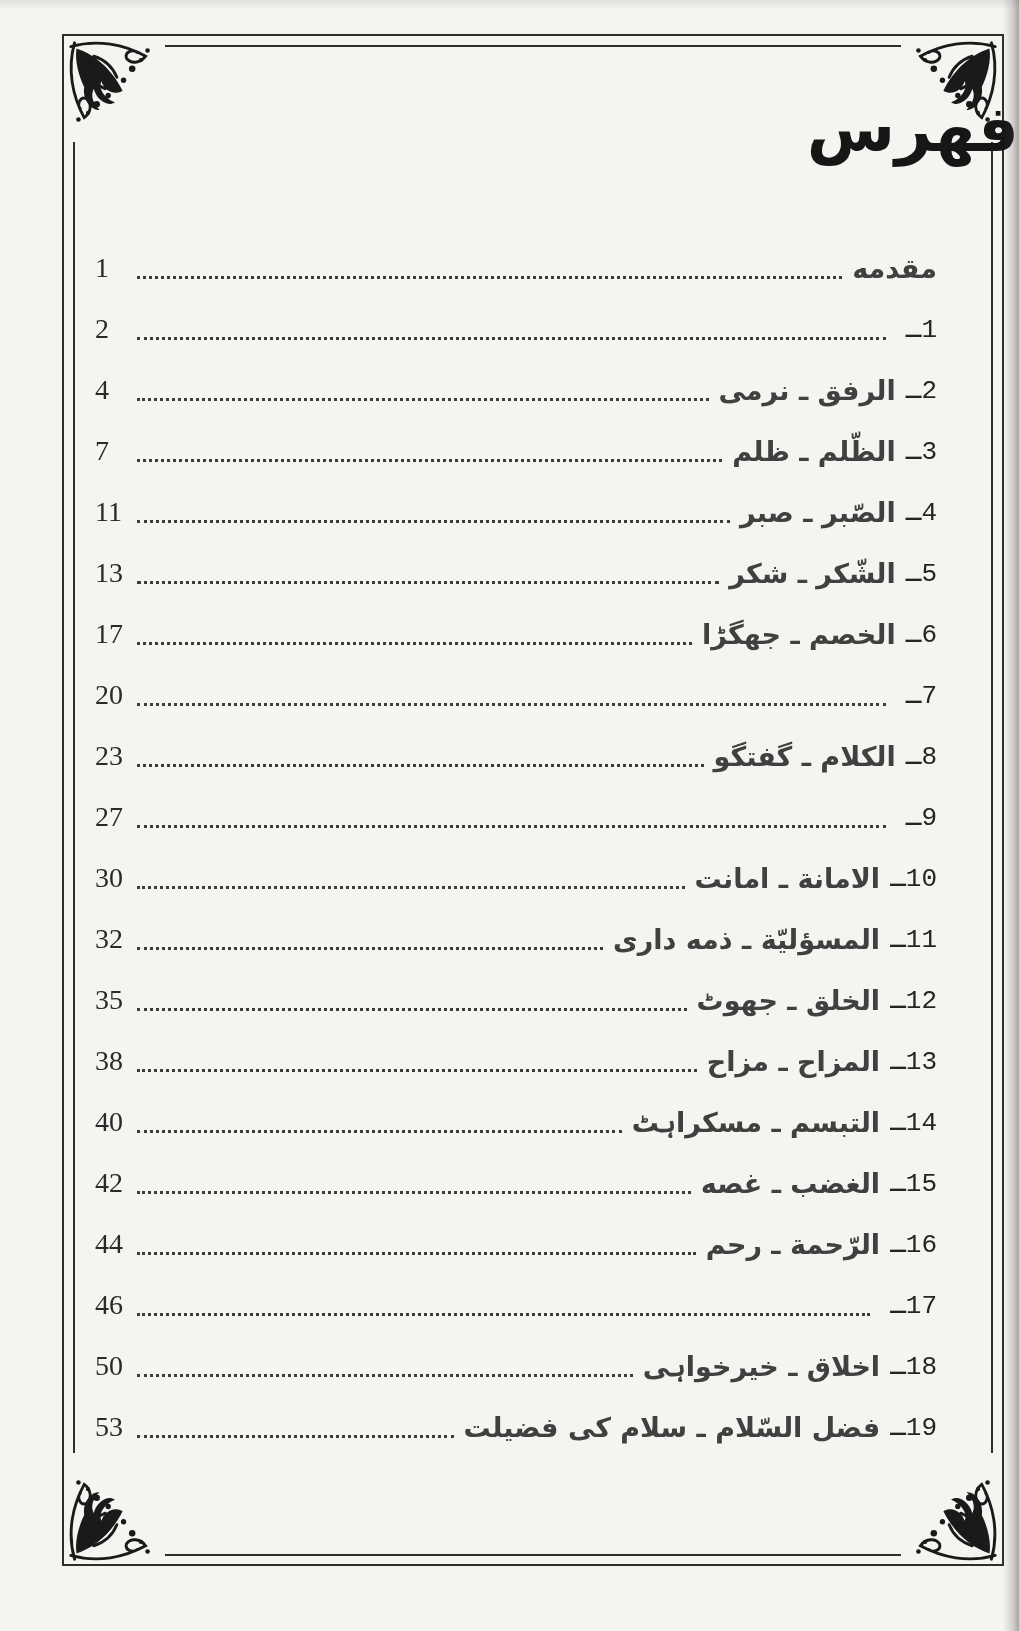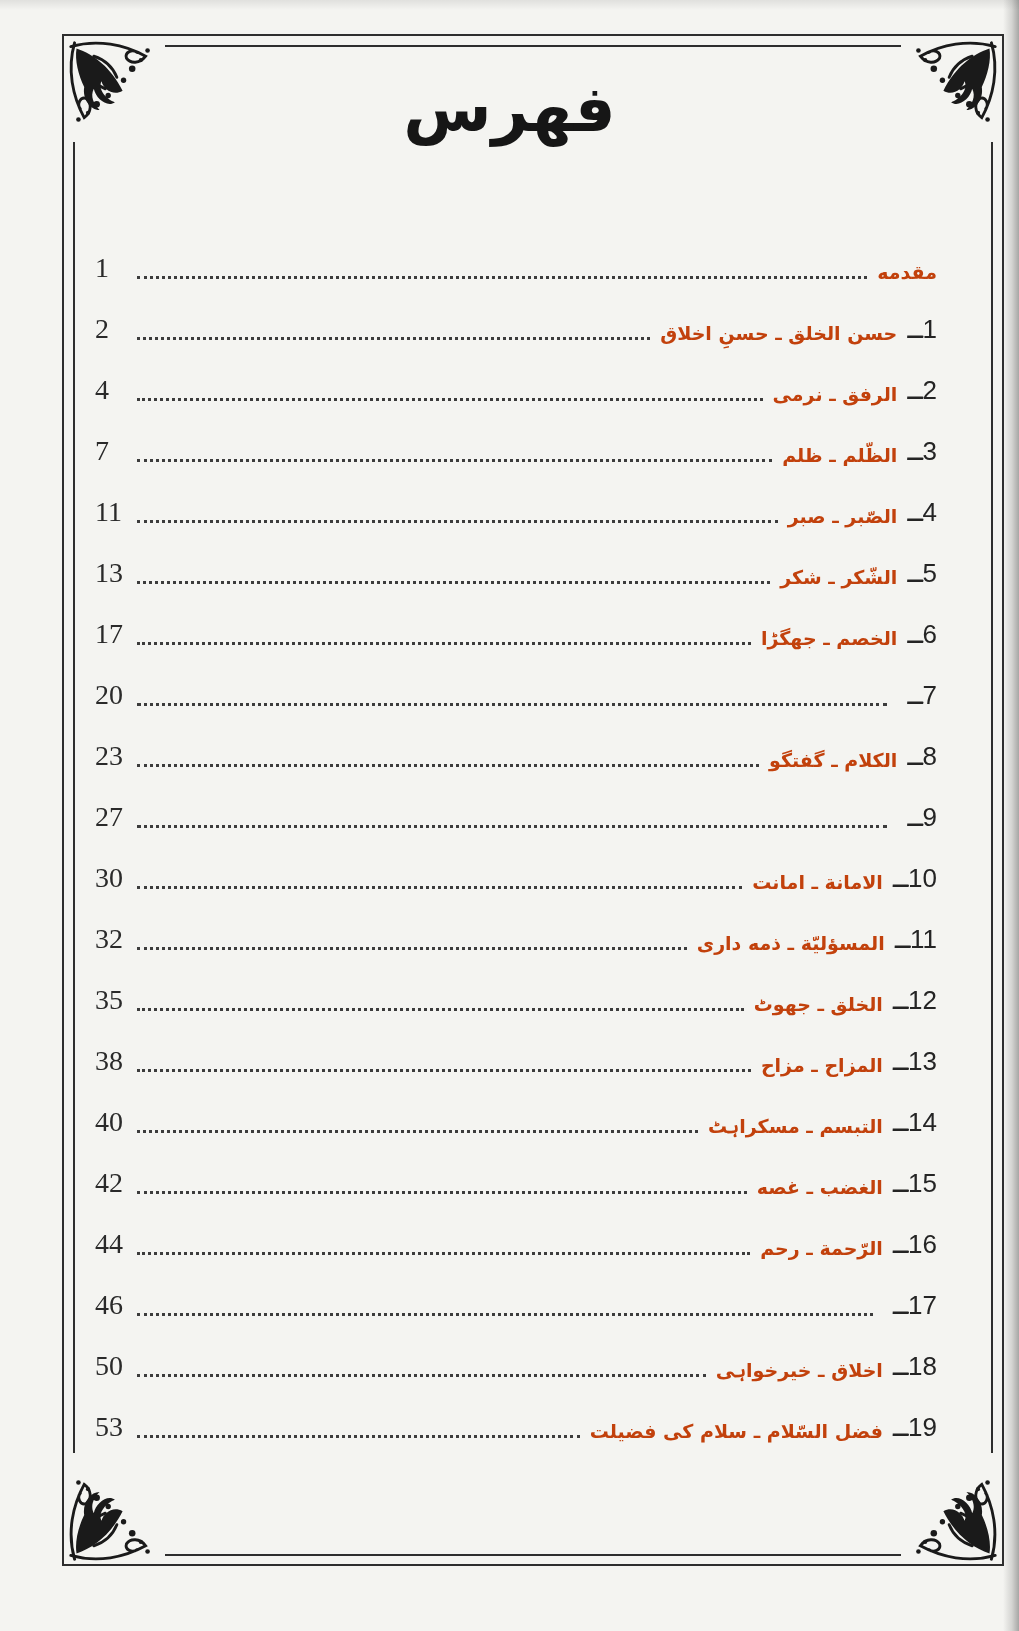--- a/index.html
+++ b/index.html
@@ -36,50 +36,49 @@
   .inner-right {right:26px;top:142px;bottom:178px;width:2px;}
   
   .corner{position:absolute;width:96px;height:96px;}
   .corner svg{width:100%;height:100%;display:block;}
   .corner-tl{left:65px;top:37px;}
   .corner-tr{right:18px;top:37px;transform:scaleX(-1);}
   .corner-bl{left:65px;bottom:66px;transform:scaleY(-1);}
   .corner-br{right:18px;bottom:66px;transform:scale(-1,-1);}
   
   .heading{
-    position:absolute;top:72px;left:0;right:0;
-    text-align:center;
+    position:absolute;top:92px;left:0;right:0;
     font-size:64px;font-weight:bold;
     letter-spacing:2px;
     color:#161616;
   }
   
   .toc{
     position:absolute;top:233px;left:95px;width:842px;
   }
   .toc-row{
     height:61px;
     display:flex;
     direction:rtl;
     align-items:flex-end;
     box-sizing:border-box;
     padding-bottom:10px;
   }
   .toc-num{
-    font-family:Liberation Sans, sans-serif;
+    font-family:Liberation Mono, monospace;
     font-size:26px;
     color:#242424;
     white-space:nowrap;
     margin-left:10px;
   }
   .toc-num:empty{margin-left:0;}
   .toc-title{
-    font-size:19px;
+    font-size:27px;
     font-weight:bold;
-    color:#c2410c;
+    color:#404040;
     white-space:nowrap;
     line-height:1.15;
   }
   .toc-leader{
     flex:1 1 auto;
     border-bottom:3px dotted #3c3c3c;
     margin:0 10px 5px 8px;
     min-width:30px;
   }
   .toc-page{
@@ -193,21 +192,20 @@
   <div class="toc">
   <div class="toc-row">
     <span class="toc-num"></span>
     <span class="toc-title">مقدمه</span>
     <span class="toc-leader"></span>
     <span class="toc-page">1</span>
   </div>
 
   <div class="toc-row">
     <span class="toc-num">1ـ</span>
-    <span class="toc-title">حسن الخلق ـ حسنِ اخلاق</span>
     <span class="toc-leader"></span>
     <span class="toc-page">2</span>
   </div>
 
   <div class="toc-row">
     <span class="toc-num">2ـ</span>
     <span class="toc-title">الرفق ـ نرمی</span>
     <span class="toc-leader"></span>
     <span class="toc-page">4</span>
   </div>

